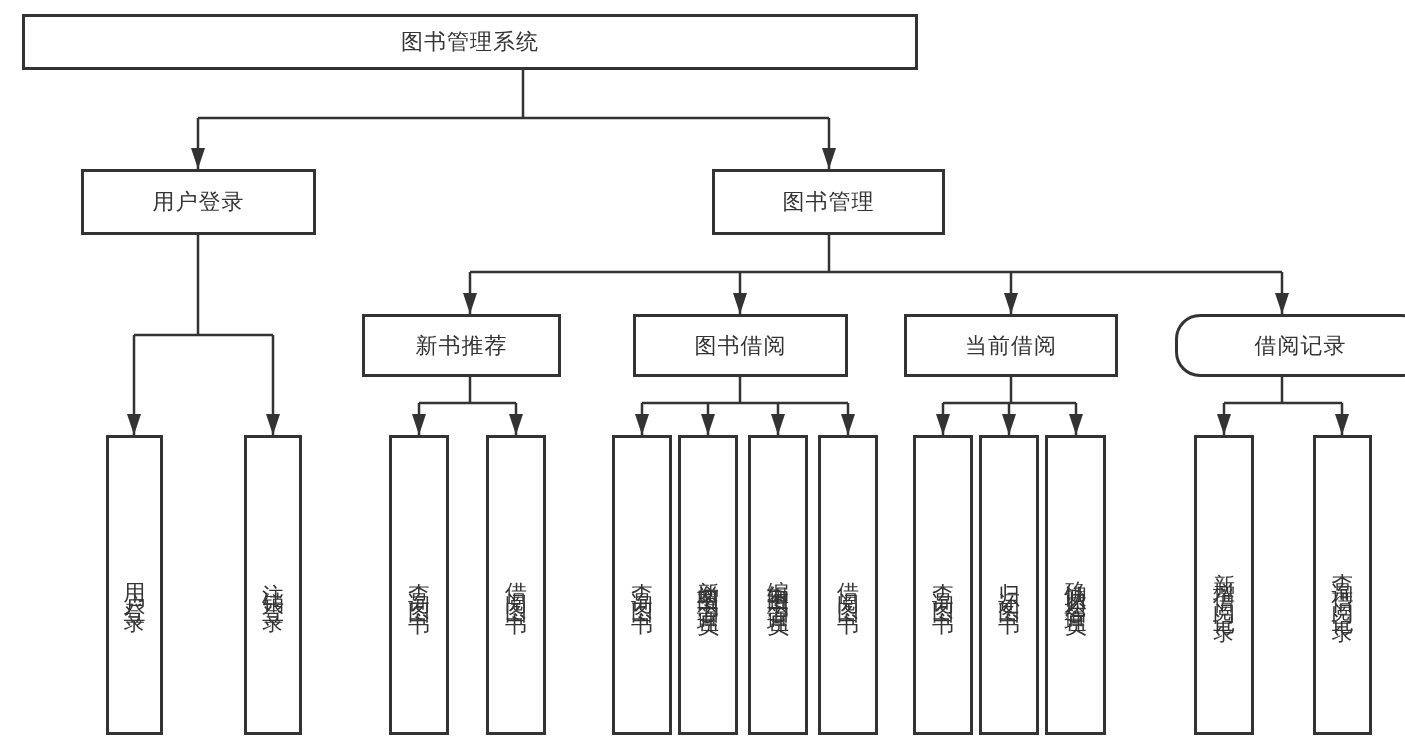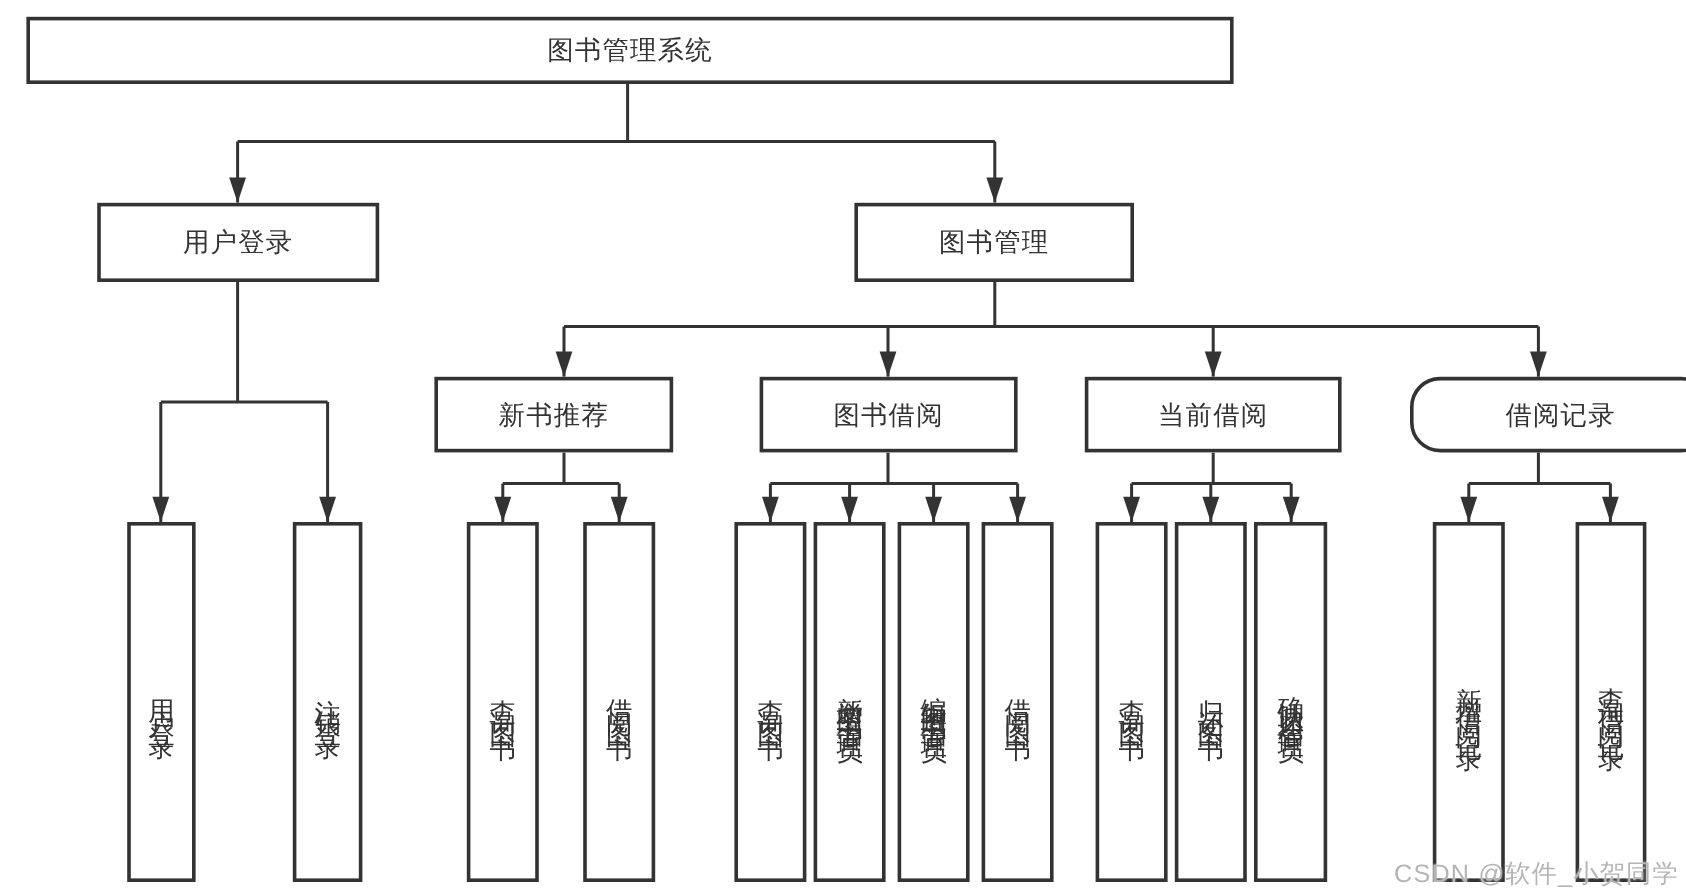--- a/index.html
+++ b/index.html
@@ -103,21 +103,21 @@
       <polygon points="771,414 785,414 778,435"></polygon>
       <polygon points="841,414 855,414 848,435"></polygon>
       <polygon points="936,414 950,414 943,435"></polygon>
       <polygon points="1002,414 1016,414 1009,435"></polygon>
       <polygon points="1069,414 1083,414 1076,435"></polygon>
       <polygon points="1217,414 1231,414 1224,435"></polygon>
       <polygon points="1335,414 1349,414 1342,435"></polygon>
     </g>
   </svg>
 
-  <div class="box" style="left:22px; top:14px; width:1006px; height:56px;">
+  <div class="box" style="left:22px; top:14px; width:896px; height:56px;">
     <span class="hlabel">图书管理系统</span>
   </div>
 
   <div class="box" style="left:81px; top:169px; width:235px; height:66px;">
     <span class="hlabel">用户登录</span>
   </div>
   <div class="box" style="left:712px; top:169px; width:233px; height:66px;">
     <span class="hlabel">图书管理</span>
   </div>
 
@@ -171,15 +171,14 @@
     <span class="vlabel tight">确认归还（管理员）</span>
   </div>
 
   <div class="box" style="left:1194px; top:435px; width:60px; height:300px;">
     <span class="vlabel">新增借阅记录</span>
   </div>
   <div class="box" style="left:1313px; top:435px; width:59px; height:300px;">
     <span class="vlabel">查询借阅记录</span>
   </div>
 
-  <div id="watermark">CSDN @软件_小贺同学</div>
 
 </div>
 
 </body></html>

